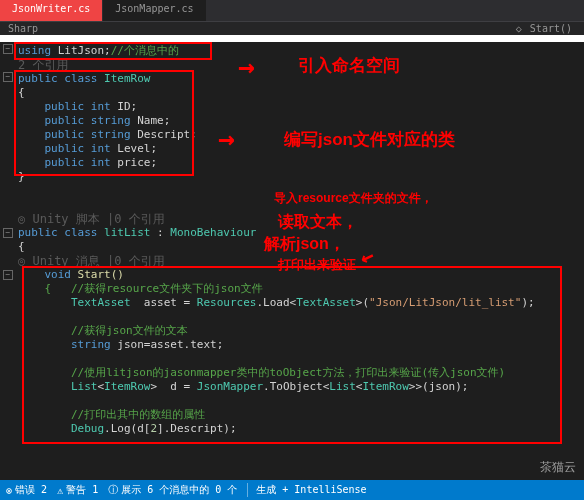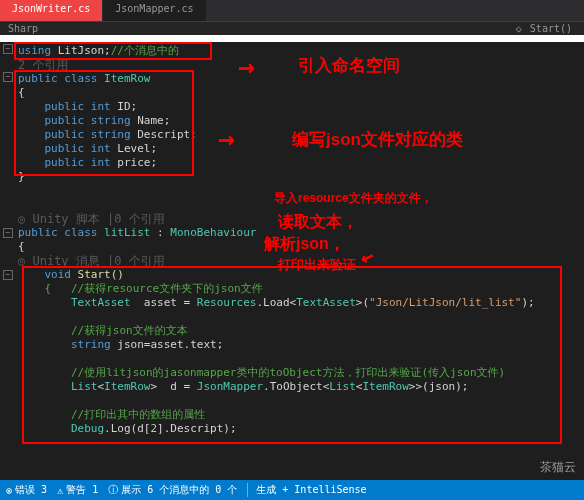--- a/index.html
+++ b/index.html
@@ -187,33 +187,33 @@
 
   <div class="redbox" style="top:0px; left:14px; width:198px; height:18px;"></div>
   <div class="redbox" style="top:28px; left:14px; width:180px; height:106px;"></div>
   <div class="redbox" style="top:224px; left:22px; width:540px; height:178px;"></div>
 
   <div class="arrow" style="top:8px; left:238px;">→</div>
   <div class="arrow" style="top:80px; left:218px;">→</div>
   <div class="arrow" style="top:206px; left:360px; transform:rotate(-160deg); font-size:22px;">↗</div>
 
   <div class="annotation" style="top:12px; left:298px;">引入命名空间</div>
-  <div class="annotation" style="top:86px; left:284px;margin-left:8px;">编写json文件对应的类</div>
+  <div class="annotation" style="top:86px; left:284px;">编写json文件对应的类</div>
   <div class="annotation" style="top:148px; left:274px; font-size:12px;">导入resource文件夹的文件，</div>
   <div class="annotation" style="top:170px; left:278px; font-size:16px;">读取文本，</div>
   <div class="annotation" style="top:192px; left:264px; font-size:16px;">解析json，</div>
   <div class="annotation" style="top:214px; left:278px; font-size:13px;">打印出来验证</div>
 </div>
 
 <div class="watermark">茶猫云</div>
 
 <div class="status-bar">
   <div class="status-item">
     <span>⊗</span>
-    <span>错误 3</span>
+    <span>错误 2</span>
   </div>
   <div class="status-item">
     <span>⚠</span>
     <span>警告 1</span>
   </div>
   <div class="status-item">
     <span>ⓘ</span>
     <span>展示 6 个消息中的 0 个</span>
   </div>
   <div class="status-item" style="border-left:1px solid rgba(255,255,255,0.4); padding-left:8px;">生成 + IntelliSense</div>

